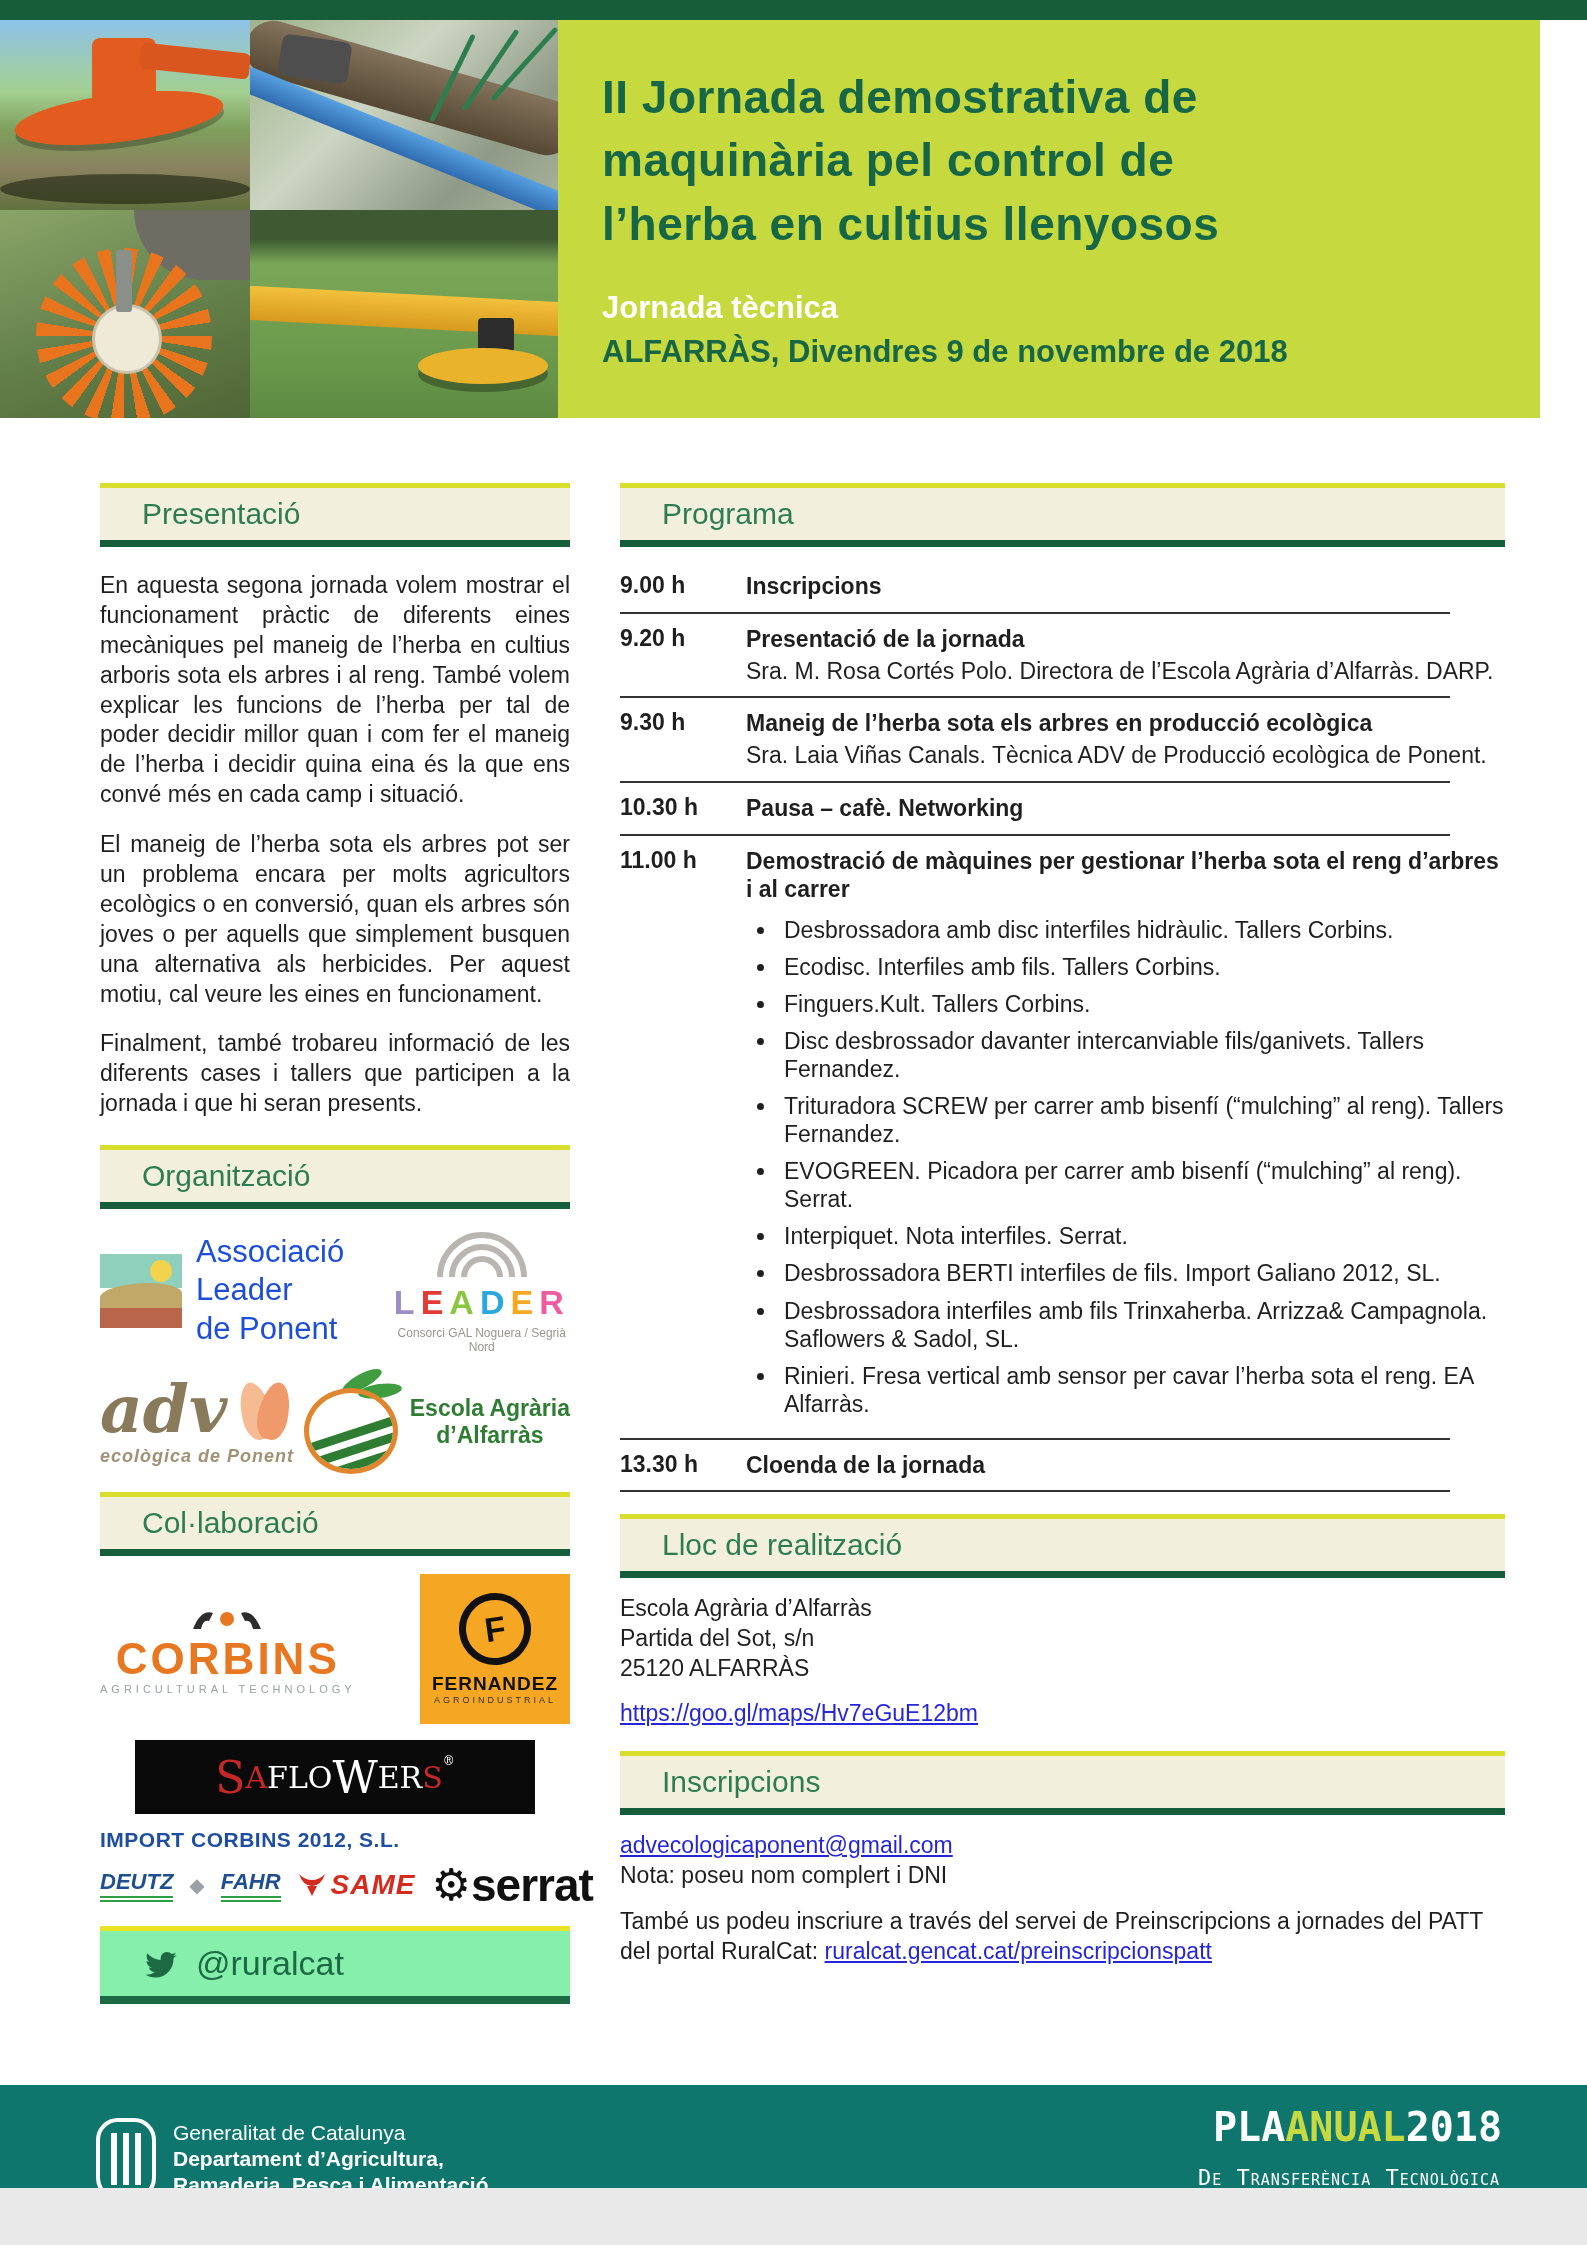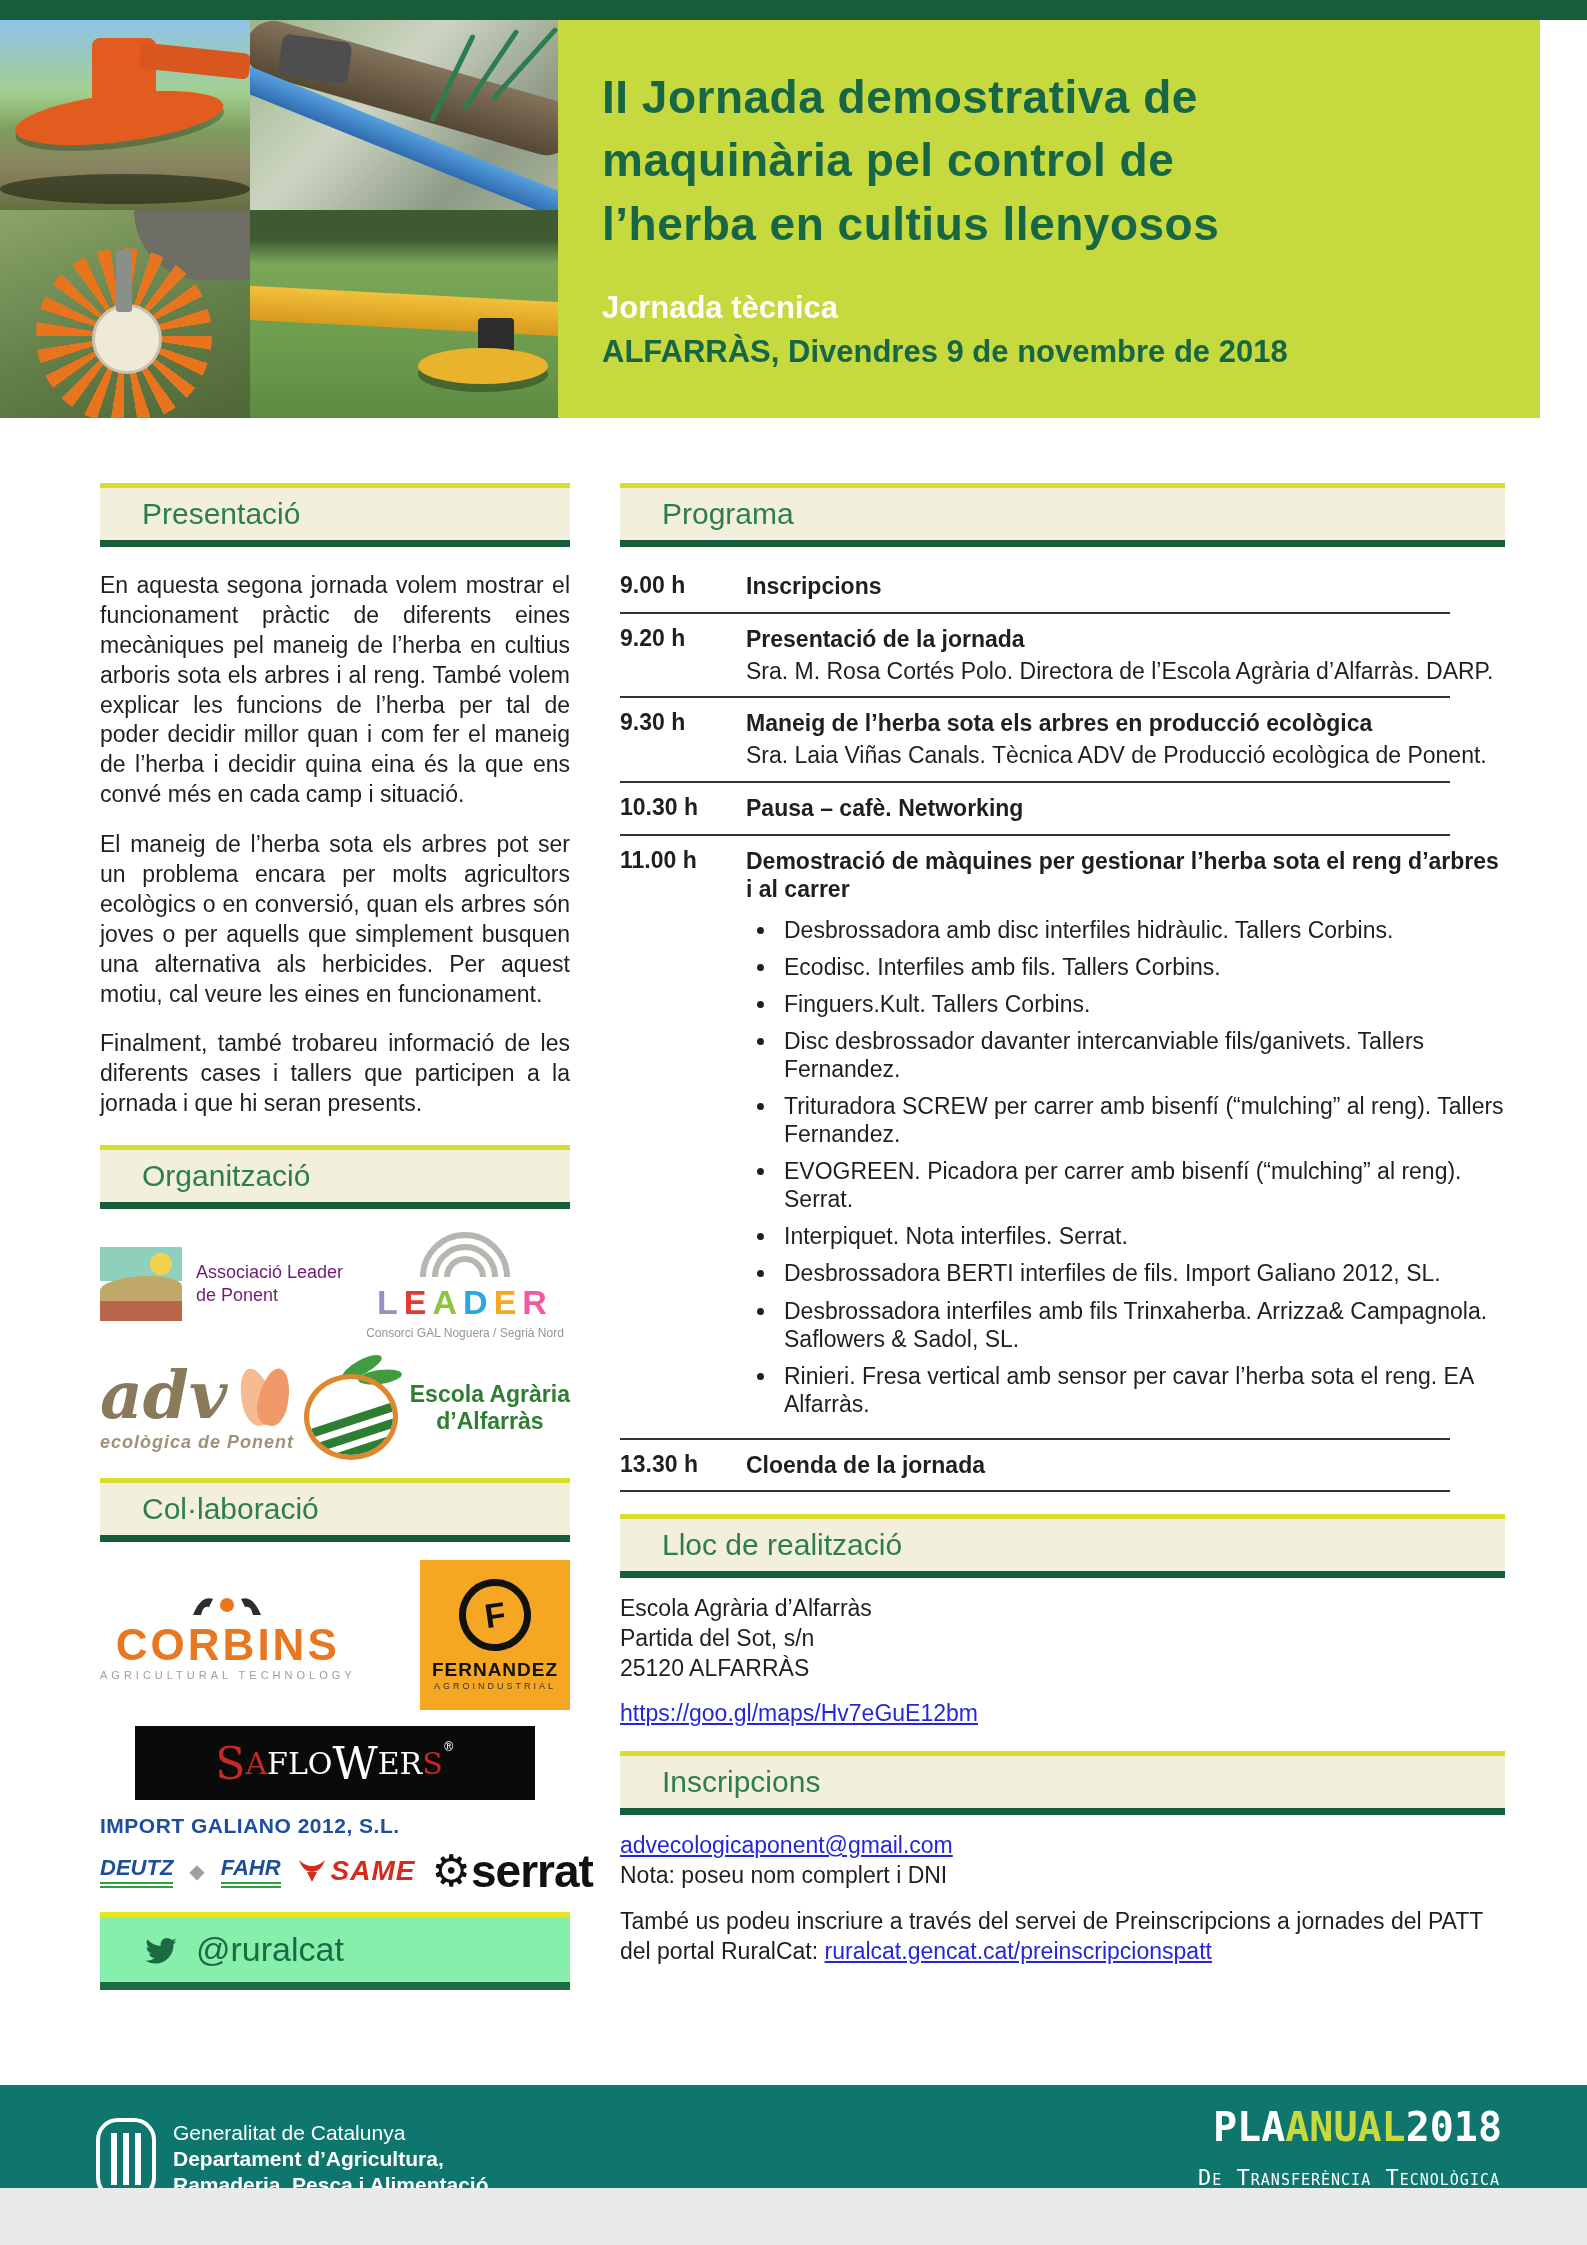--- a/index.html
+++ b/index.html
@@ -54,21 +54,21 @@
   .prog ul{margin:12px 0 0 6px;padding-left:26px;}
   .prog li{margin:0 0 9px 0;line-height:1.22;padding-left:6px;}
   
   .logo-row{display:flex;justify-content:space-between;align-items:center;margin-top:18px;}
   .lp{display:flex;align-items:center;gap:14px;}
   .lp-icon{width:82px;height:74px;flex-shrink:0;position:relative;overflow:hidden;}
   .lp-sky{position:absolute;top:0;left:0;right:0;height:46%;background:#8fd0bd;}
   .lp-sun{position:absolute;right:10px;top:6px;width:22px;height:22px;border-radius:50%;background:#f2d34e;}
   .lp-hill{position:absolute;top:40%;left:0;right:0;height:34%;background:#bfa868;border-radius:60% 40% 0 0/60% 40% 0 0;}
   .lp-base{position:absolute;bottom:0;left:0;right:0;height:26%;background:#b9654a;}
-  .lp-text{color:#701a75;font-size:18px;line-height:1.25;}
+  .lp-text{color:#1d4ed8;font-size:31px;line-height:1.25;}
   .leader{width:210px;text-align:center;}
   .leader-letters{font-size:34px;font-weight:bold;letter-spacing:6px;}
   .ll0{color:#9b8ec4;} .ll1{color:#e23b33;} .ll2{color:#8cc63f;} .ll3{color:#29a8e0;} .ll4{color:#f7a823;} .ll5{color:#ef5ba1;}
   .leader-cap{font-size:12px;color:#9a958f;margin-top:4px;}
   .adv{display:flex;flex-direction:column;}
   .adv-top{display:flex;align-items:flex-end;gap:10px;}
   .adv-word{font-family:"DejaVu Serif",serif;font-style:italic;font-weight:bold;font-size:66px;color:#8a7a5c;line-height:.9;}
   .tulip{position:relative;width:56px;height:62px;}
   .petal{position:absolute;bottom:0;width:30px;height:58px;border-radius:50% 50% 42% 42%/62% 62% 38% 38%;}
   .pe1{left:4px;background:#f6bb92;transform:rotate(-14deg);}
@@ -257,21 +257,21 @@
     <div class="saflowers">
       <span class="sf-r sf-big">S</span>
         <span class="sf-r sf-sm">A</span>
         <span class="sf-w sf-sm">FLO</span>
         <span class="sf-w sf-big">W</span>
         <span class="sf-w sf-sm">ER</span>
         <span class="sf-r sf-sm">S</span>
         <span class="sf-reg">®</span>
     </div>
 
-    <div class="galiano">IMPORT GALIANO 2012, S.L.</div>
+    <div class="galiano">IMPORT CORBINS 2012, S.L.</div>
 
     <div class="brands">
       <span class="df-word">DEUTZ</span>
       <span class="df-emblem">◆</span>
       <span class="df-word">FAHR</span>
       <span class="same">
         <svg class="same-icon" viewBox="0 0 30 26">
           <path d="M2 2 Q6 14 15 14 Q24 14 28 2 Q22 8 15 8 Q8 8 2 2 Z" fill="#d42b1e"></path>
           <path d="M10 14 L15 24 L20 14 Z" fill="#d42b1e"></path>
         </svg>

